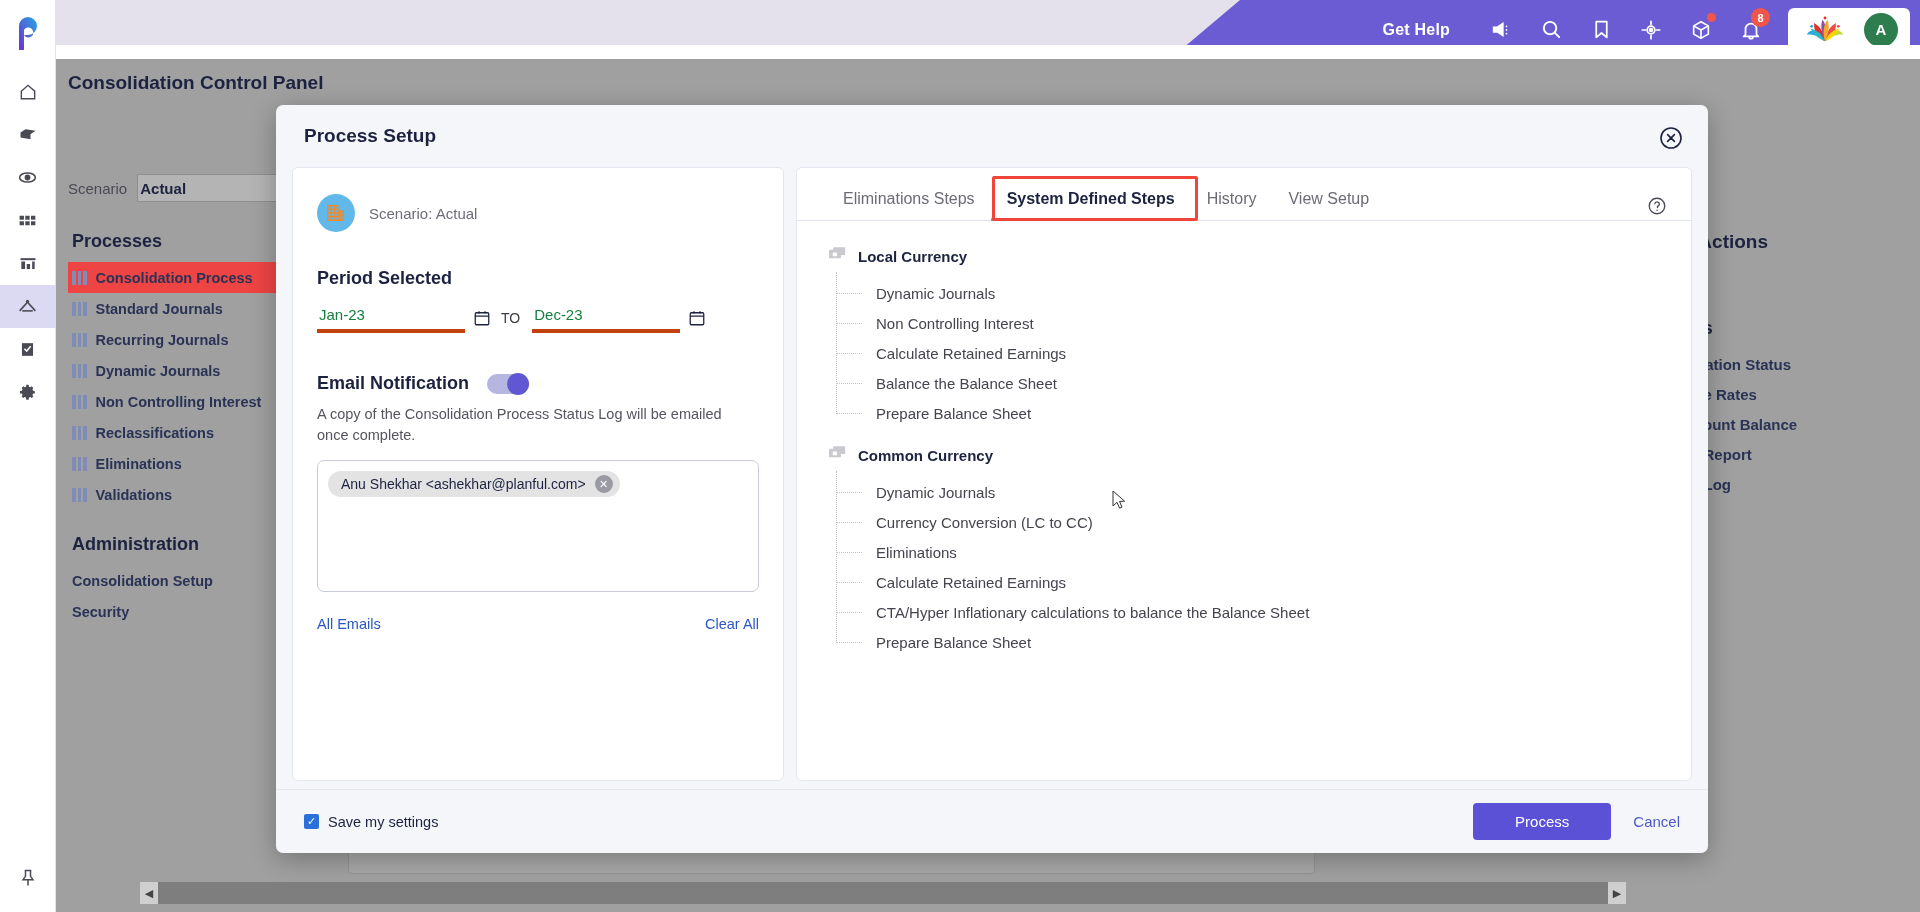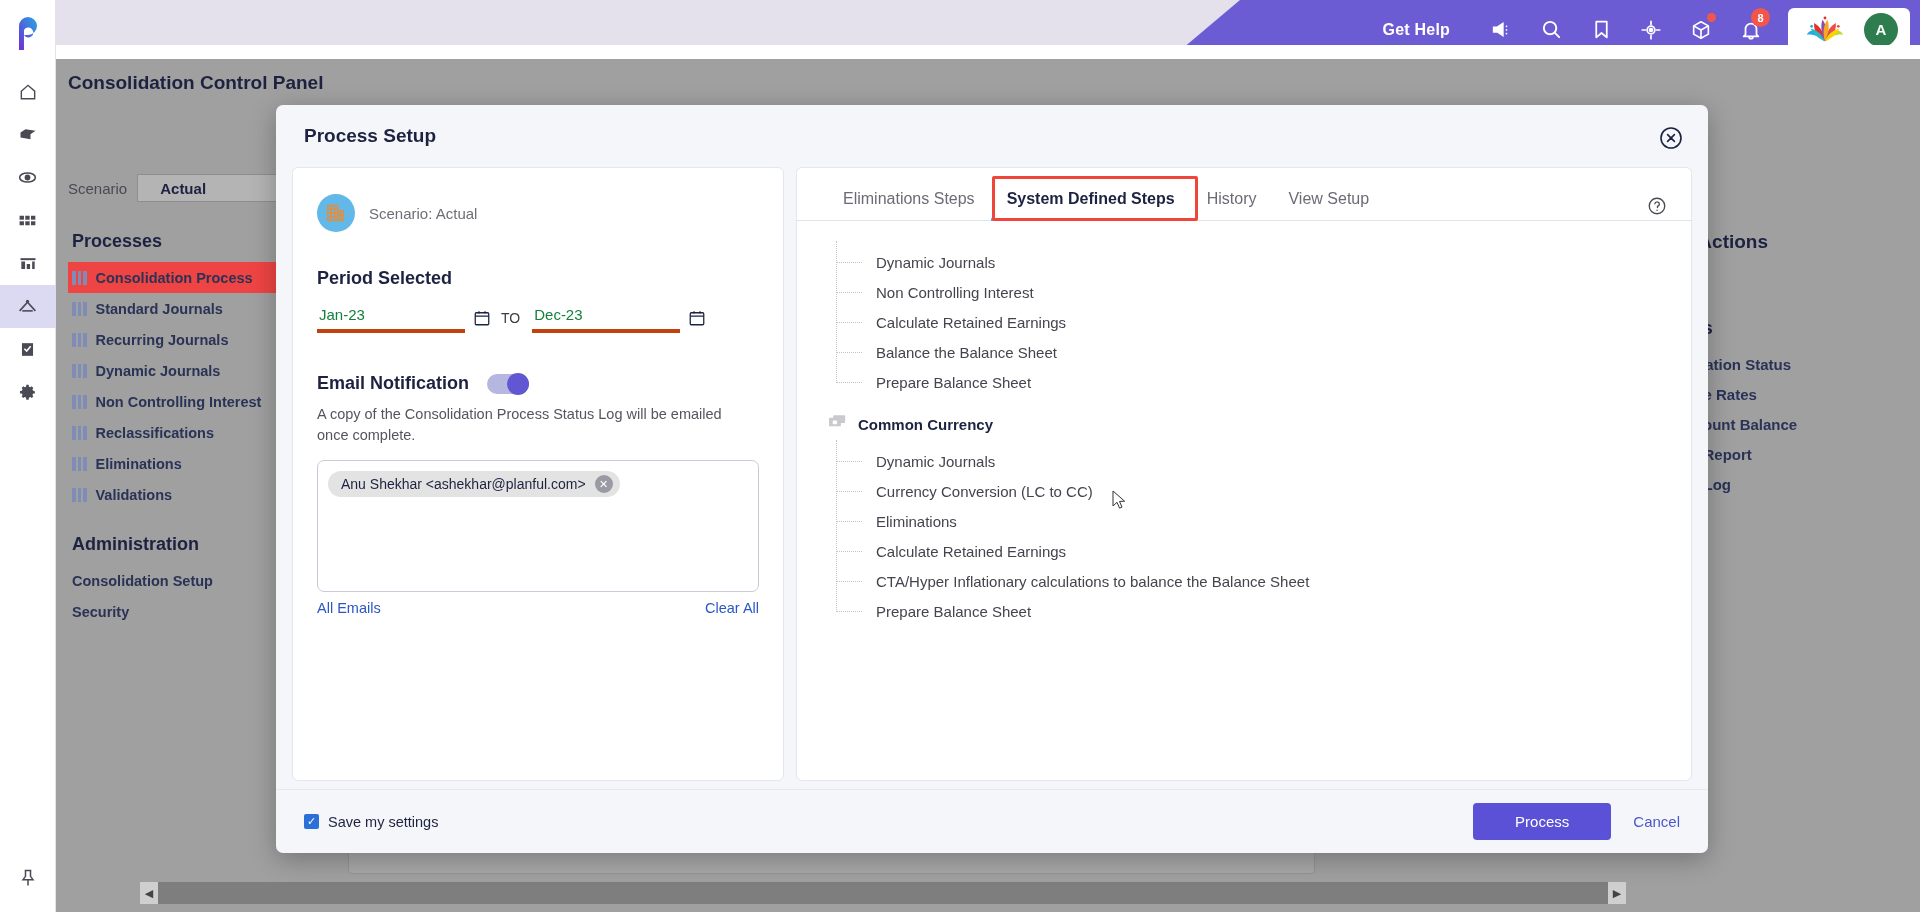--- a/index.html
+++ b/index.html
@@ -67,21 +67,21 @@
   }
   .page-title {
     position:absolute; left:12px; top:13px; font-size:19px; font-weight:bold; color:#1d2240;
   }
   .scenario-bar {
     position:absolute; left:12px; top:115px; display:flex; align-items:center; gap:10px;
   }
   .scenario-lbl { font-size:15px; color:#4a4a55; }
   .scenario-box {
     background:#b4b4b4; border:1px solid #8e8e8e; height:28px; width:200px;
-    display:flex; align-items:center; padding:0 22px; font-size:15px; color:#1d2240; font-weight:bold;
+    display:flex; align-items:center; padding:0 2px; font-size:15px; color:#1d2240; font-weight:bold;
   }
   .lp {
     position:absolute; left:12px; top:160px; width:240px; color:#2a3356;
   }
   .lp-head { font-size:18px; font-weight:bold; color:#1d2240; margin: 12px 0 10px 4px; }
   .lp-item {
     display:flex; align-items:center; gap:9px; height:31px; padding-left:4px;
     font-size:14.5px; font-weight:bold; color:#2a3356; cursor:pointer; white-space:nowrap;
   }
   .lp-item.sel { background:#ef4444;align-items:center; }
@@ -153,21 +153,21 @@
     margin-top:14px; height:132px; border:1px solid #c8ccd6; border-radius:7px; padding:10px;
   }
   .chip {
     display:inline-flex; align-items:center; gap:9px; background:#e3e3e3; border-radius:13px;
     padding: 4px 7px 4px 13px; font-size:14px; color:#1d2240;
   }
   .chip-x {
     width:18px; height:18px; border-radius:50%; background:#9a9aa2; color:#fff;
     display:flex; align-items:center; justify-content:center; font-size:11px; cursor:pointer;
   }
-  .email-links { display:flex; justify-content:space-between; margin-top:8px; }
+  .email-links { display:flex; justify-content:space-between; margin-top:24px; }
   .link { font-size:14.5px; color:#2b57c4; cursor:pointer; }
 
   
   .tabs { display:flex; align-items:flex-end; gap:0; padding-left:30px; border-bottom:1px solid #e0e3ea; position:relative; }
   .tab {
     font-size:16px; color:#6b6b75; padding: 10px 16px 12px 16px; cursor:pointer; position:relative; white-space:nowrap;
   }
   .tab.active { color:#1d2240; font-weight:bold; }
   .tab.active::after {
     content:""; position:absolute; left:0; right:0; bottom:-1px; height:3px; background:#6b9ae0;
@@ -542,20 +542,30 @@
             <svg width="20" height="20" viewBox="0 0 24 24" fill="none" stroke="currentColor" stroke-width="1.6" stroke-linecap="round">
               <circle cx="12" cy="12" r="9.3"></circle>
               <path d="M9.4 9.3 a2.7 2.7 0 1 1 3.2 3 v1.5"></path>
                 <circle cx="12.1" cy="17" r="0.9" fill="currentColor" stroke="none"></circle>
             </svg>
           </span>
 
           <div class="steps">
 
             <div class="group">
+              <div class="group-head">
+                <span>
+                  <svg width="17" height="15" viewBox="0 0 20 17" fill="#c9c9cf">
+                    <rect x="5" y="0" width="14" height="9" rx="1"></rect>
+                    <rect x="0" y="3" width="14" height="10" rx="1"></rect>
+                    <rect x="4.4" y="6" width="5" height="4.5" rx="0.7" fill="#ffffff"></rect>
+                  </svg>
+                </span>
+                <span class="group-title">Local Currency</span>
+              </div>
               <div class="group-items">
                 <div class="step">
                     <span class="step-label">Dynamic Journals</span>
                   </div>
                 <div class="step">
                     <span class="step-label">Non Controlling Interest</span>
                   </div>
                 <div class="step">
                     <span class="step-label">Calculate Retained Earnings</span>
                   </div>

